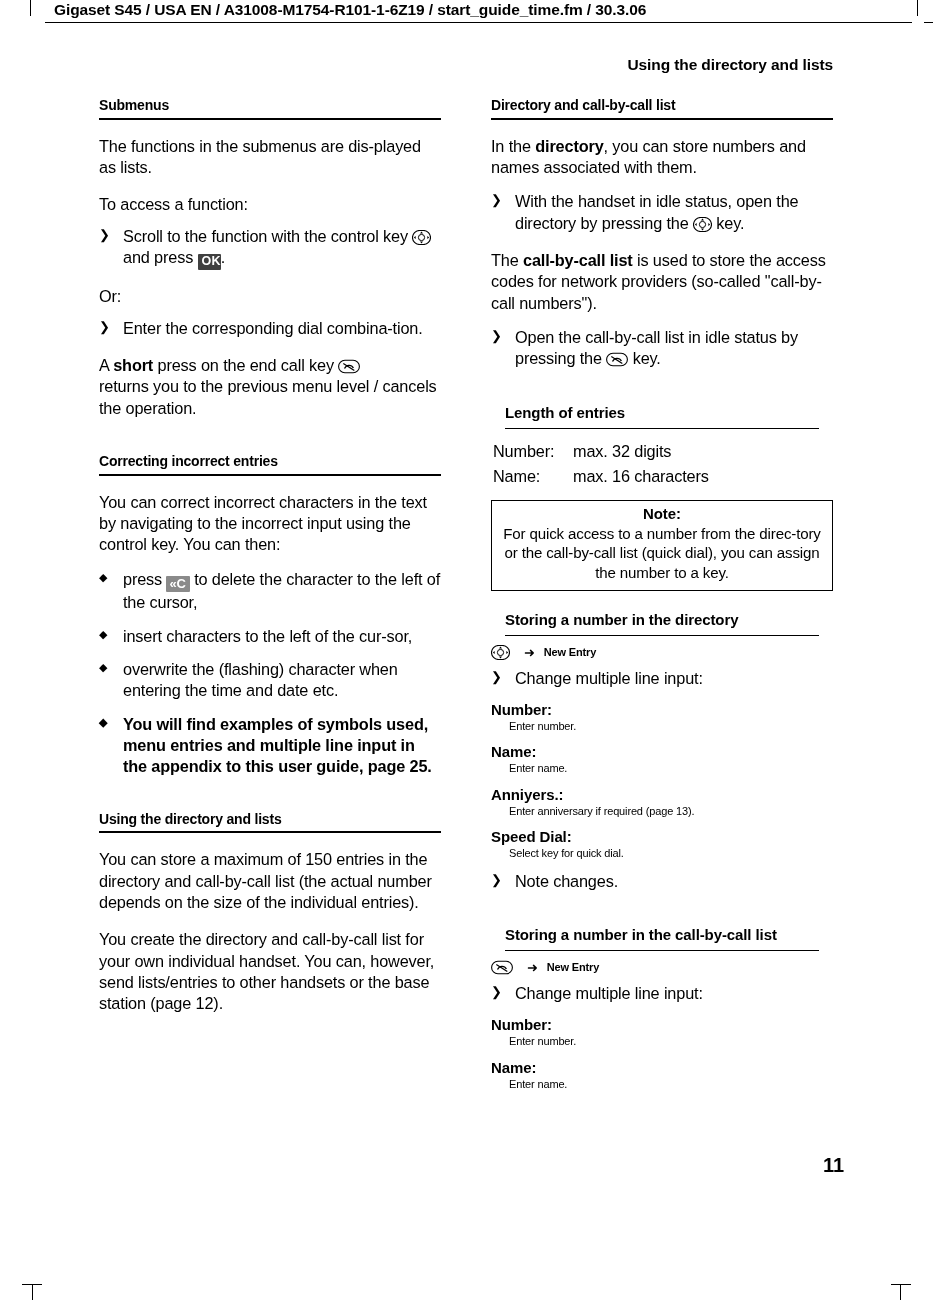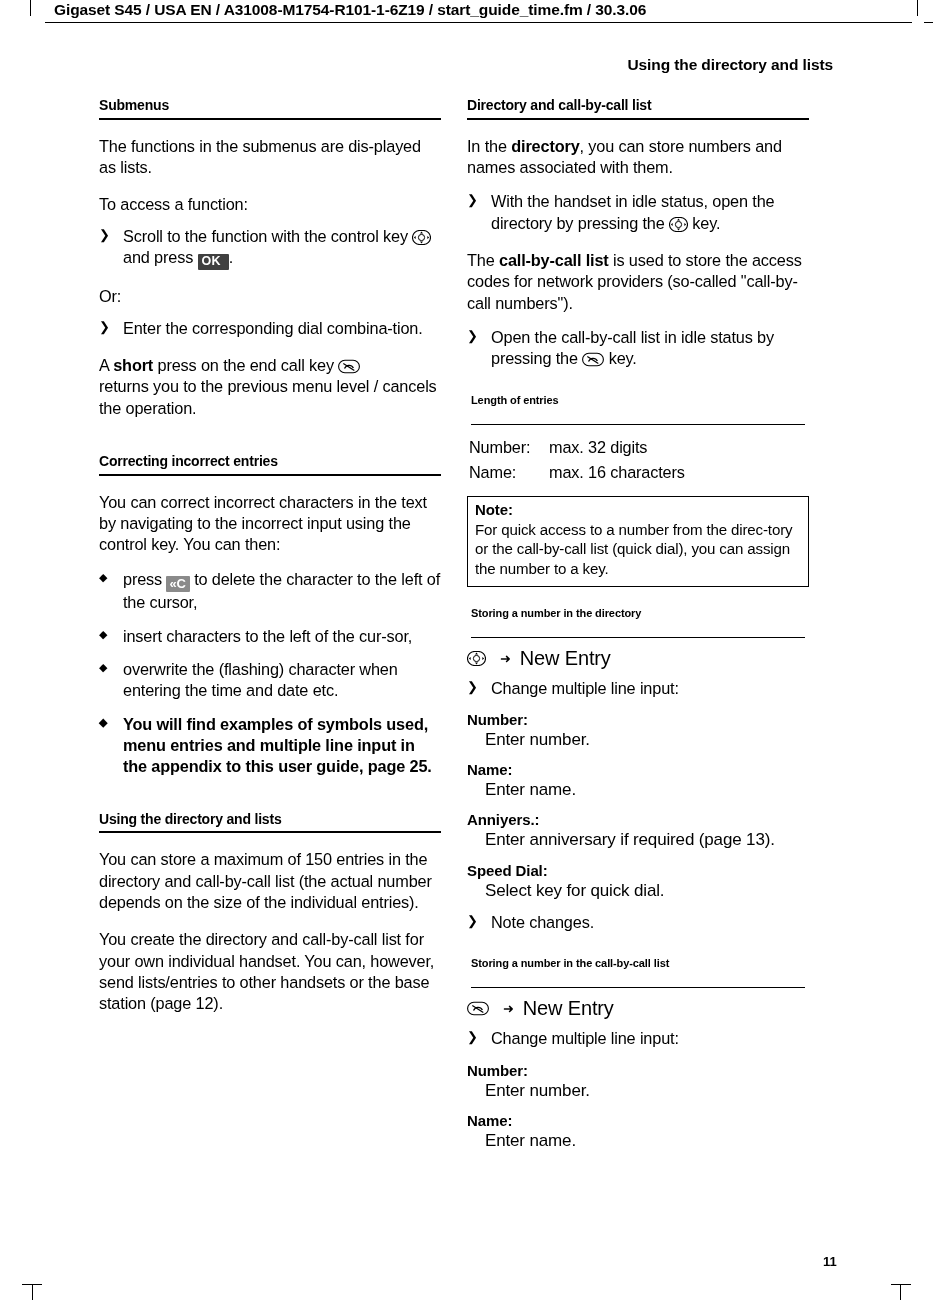--- a/index.html
+++ b/index.html
@@ -65,41 +65,41 @@
     white-space: nowrap;
   }
 
   
   .col {
     position: absolute;
     top: 98px;
     width: 342px;
   }
   .col-left  { left: 99px; }
-  .col-right { left: 467px; }
+  .col-right { left: 491px; }
 
   
   .h1 {
     font-size: 14px;
     font-weight: bold;
     letter-spacing: -0.2px;
     margin: 0;
     padding: 0 0 4px 0;
     line-height: 1.12;
   }
   .h1-rule {
     border-bottom: 2.6px solid #000;
     margin-bottom: 14px;
   }
   .h2 {
-    font-size: 11px;
+    font-size: 15px;
     font-weight: bold;
     letter-spacing: -0.1px;
-    margin: 4px;
-    padding: 0 0 18px 0;
+    margin: 14px;
+    padding: 0 0 7px 0;
   }
   .h2-rule {
     border-bottom: 1px solid #000;
     margin-bottom: 9px;
   }
   p.body {
     font-size: 16.3px;
     line-height: 1.31;
     margin: 16px 0 13px 0;
     letter-spacing: -0.15px;
@@ -132,41 +132,42 @@
   .gap-sm { height: 8px; }
 
   
   .deflabel {
     font-size: 15px;
     font-weight: bold;
     letter-spacing: -0.1px;
     margin: 0 0 1px 0;
   }
   .defvalue {
-    font-size: 17px;
+    font-size: 11px;
     line-height: 1.31;
     margin: 0 0 10px 18px;
     letter-spacing: -0.15px;
   }
 
   
   .lentable {
     font-size: 16.3px;
     line-height: 1.35;
     margin: 0 0 10px 0;
     letter-spacing: -0.15px;
   }
   .lentable td { padding: 0 0 1px 0; vertical-align: top; }
   .lentable td.key { width: 78px; }
 
   
   .notebox {
     border: 1px solid #000;
     padding: 4px 7px 7px 7px;
     margin: 0 0 20px 0;
+    text-align: center;
   }
   .notebox .note-title {
     font-size: 15px;
     font-weight: bold;
     letter-spacing: -0.1px;
     margin-bottom: 2px;
   }
   .notebox .note-body {
     font-size: 15.1px;
     line-height: 1.3;
@@ -179,35 +180,35 @@
     align-items: center;
     font-size: 16.3px;
     margin: 0 0 8px 0;
     letter-spacing: -0.15px;
   }
   .procline .bigarrow {
     margin: 0 9px 0 14px;
     font-size: 13px;
   }
   .procline .menuname {
-    font-weight: normal;
-    font-size: 20px;
+    font-weight: bold;
+    font-size: 11px;
   }
 
   
   .key {
     display: inline-block;
     vertical-align: -4px;
   }
   .key-ok {
     background: #404040;
     color: #ffffff;
     font-size: 12.5px;
     font-weight: bold;
-    padding: 1px 8px 2px 4px;
+    padding: 1px 0 2px 4px;
     border-radius: 1px;
     line-height: 1.05;
     letter-spacing: 0.2px;
     vertical-align: -2px;
   }
   .key-del {
     background: #8a8a8a;
     color: #ffffff;
     font-size: 13px;
     font-weight: bold;
@@ -419,18 +420,18 @@
     <span>Change multiple line input:</span>
   </div>
 
   <div class="deflabel">Number:</div>
   <div class="defvalue">Enter number.</div>
 
   <div class="deflabel">Name:</div>
   <div class="defvalue">Enter name.</div>
 </div>
 
-<div style="position:absolute; left:823px; top:1254px; font-size:13px; font-weight:bold;">11</div>
+<div style="position:absolute; left:823px; top:1154px; font-size:20px; font-weight:bold;">11</div>
 
 <div class="crop-mark cm-bl-h"></div>
 <div class="crop-mark cm-bl-v"></div>
 <div class="crop-mark cm-br-h"></div>
 <div class="crop-mark cm-br-v"></div>
 
 </body></html>

